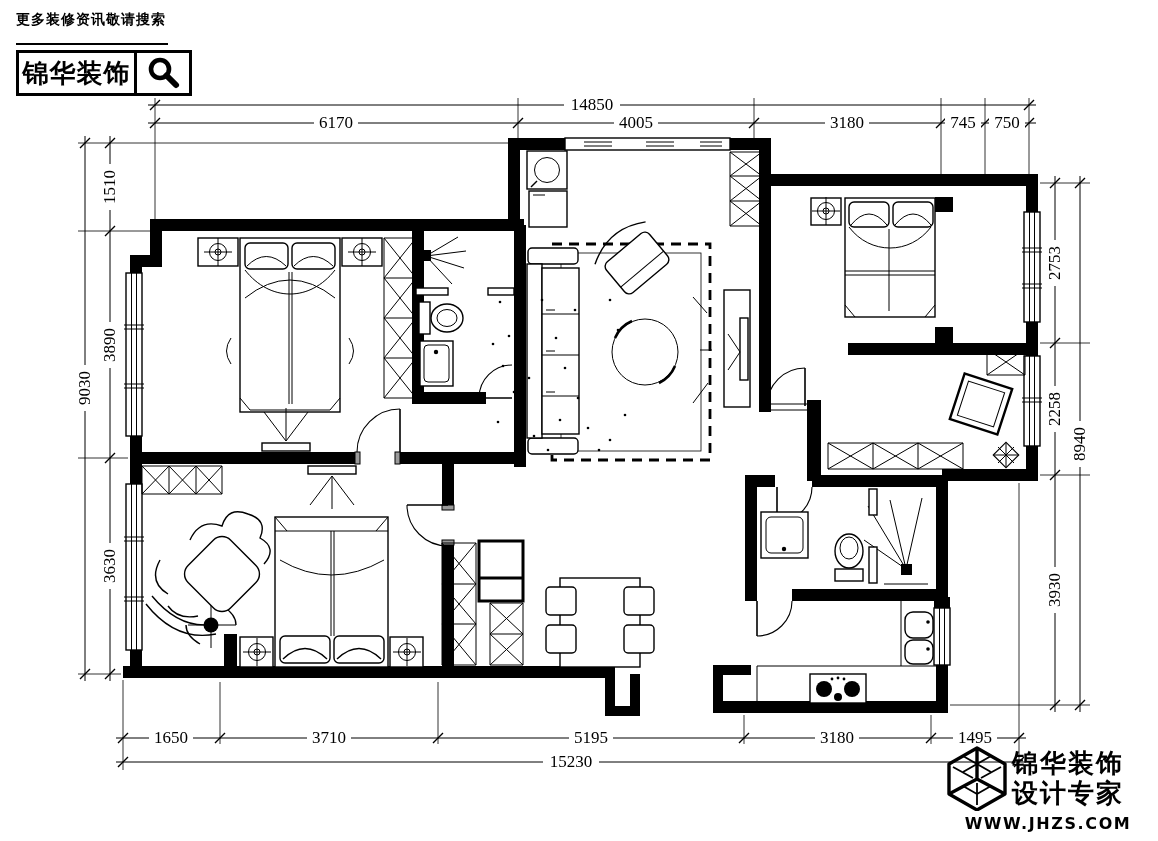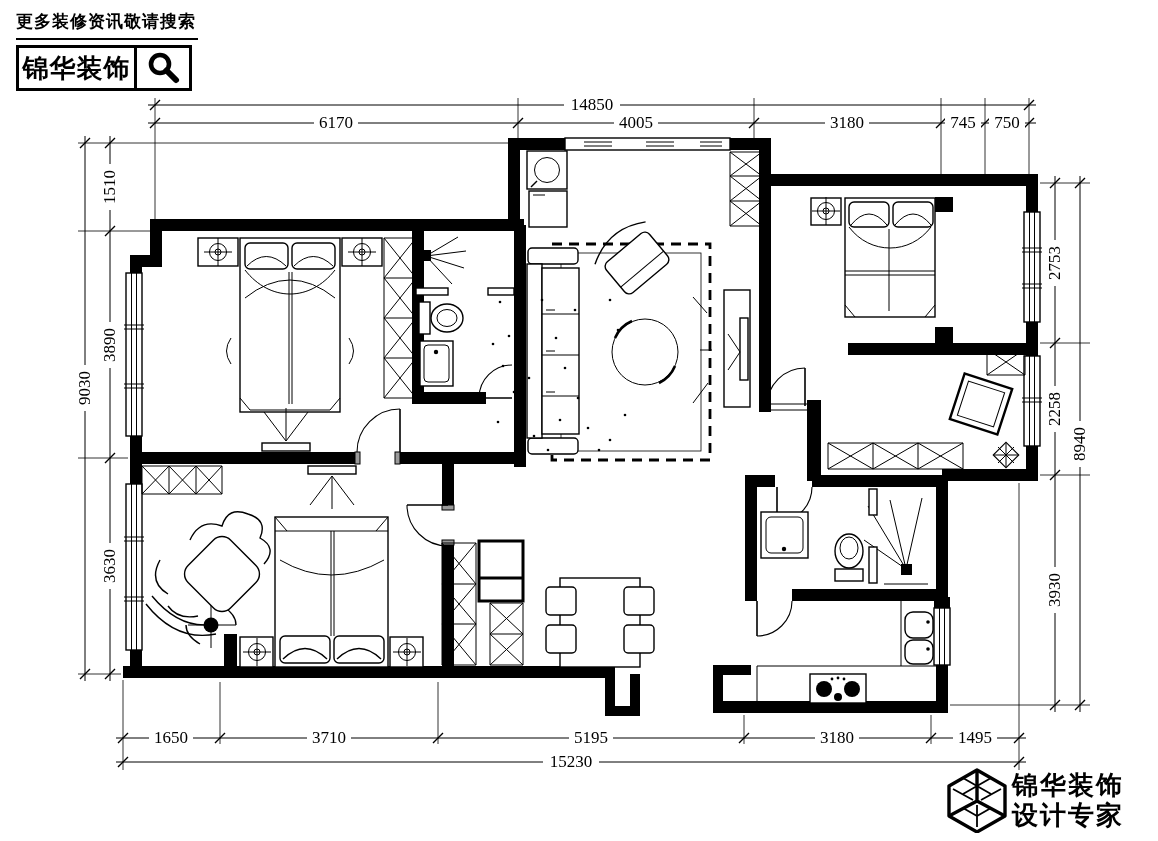--- a/index.html
+++ b/index.html
@@ -1,21 +1,21 @@
 <!DOCTYPE html>
 <html><head>
 <meta charset="utf-8">
 <style>
   html,body{margin:0;padding:0;background:#fff;}
   #stage{position:relative;width:1158px;height:841px;background:#fff;overflow:hidden;
          font-family:"Liberation Sans",sans-serif;color:#000;}
   
   .hdr{position:absolute;left:16px;top:10px;}
-  .tagline{font-family:"DejaVu Sans",sans-serif;font-weight:bold;font-size:17px;letter-spacing:1px;
-           border-bottom:2px solid #000;padding:0 2px 5px 0;display:inline-block;}
+  .tagline{font-family:"DejaVu Sans",sans-serif;font-weight:bold;font-size:14px;letter-spacing:1px;
+           border-bottom:2px solid #000;padding:0 2px 14px 0;display:inline-block;}
   .brandbox{margin-top:5px;width:170px;height:40px;border:3px solid #000;display:flex;align-items:stretch;}
   .brand{flex:1;display:flex;align-items:center;justify-content:center;
          font-family:"DejaVu Serif","DejaVu Sans",serif;font-weight:bold;font-size:26px;letter-spacing:1px;}
   .magcell{width:52px;border-left:3px solid #000;display:flex;align-items:center;justify-content:center;}
   
   #plan{position:absolute;left:0;top:0;}
   .w{fill:#000;stroke:none;}
   .f{fill:#fff;stroke:#000;stroke-width:1.4;}
   .ln{fill:none;stroke:#000;stroke-width:1.4;}
   .thin{fill:none;stroke:#000;stroke-width:1;}
@@ -540,15 +540,16 @@
           <path d="M35,34 L35,3 M35,34 L7,49 M35,34 L63,49"></path>
           <path d="M21,11 L49,27 M49,11 L21,27 M21,41 L35,49 M49,41 L35,49" stroke-width="1.8"></path>
           <path d="M11,22 L31,33 M39,33 L59,22 M35,38 L35,60" stroke-width="1.8"></path>
         </g>
       </svg>
       <div class="ftxt">
         <div>锦华装饰</div>
         <div>设计专家</div>
       </div>
     </div>
+    <div class="fsite">WWW.JHZS.COM</div>
   </div>
 
 </div>
 
 </body></html>

